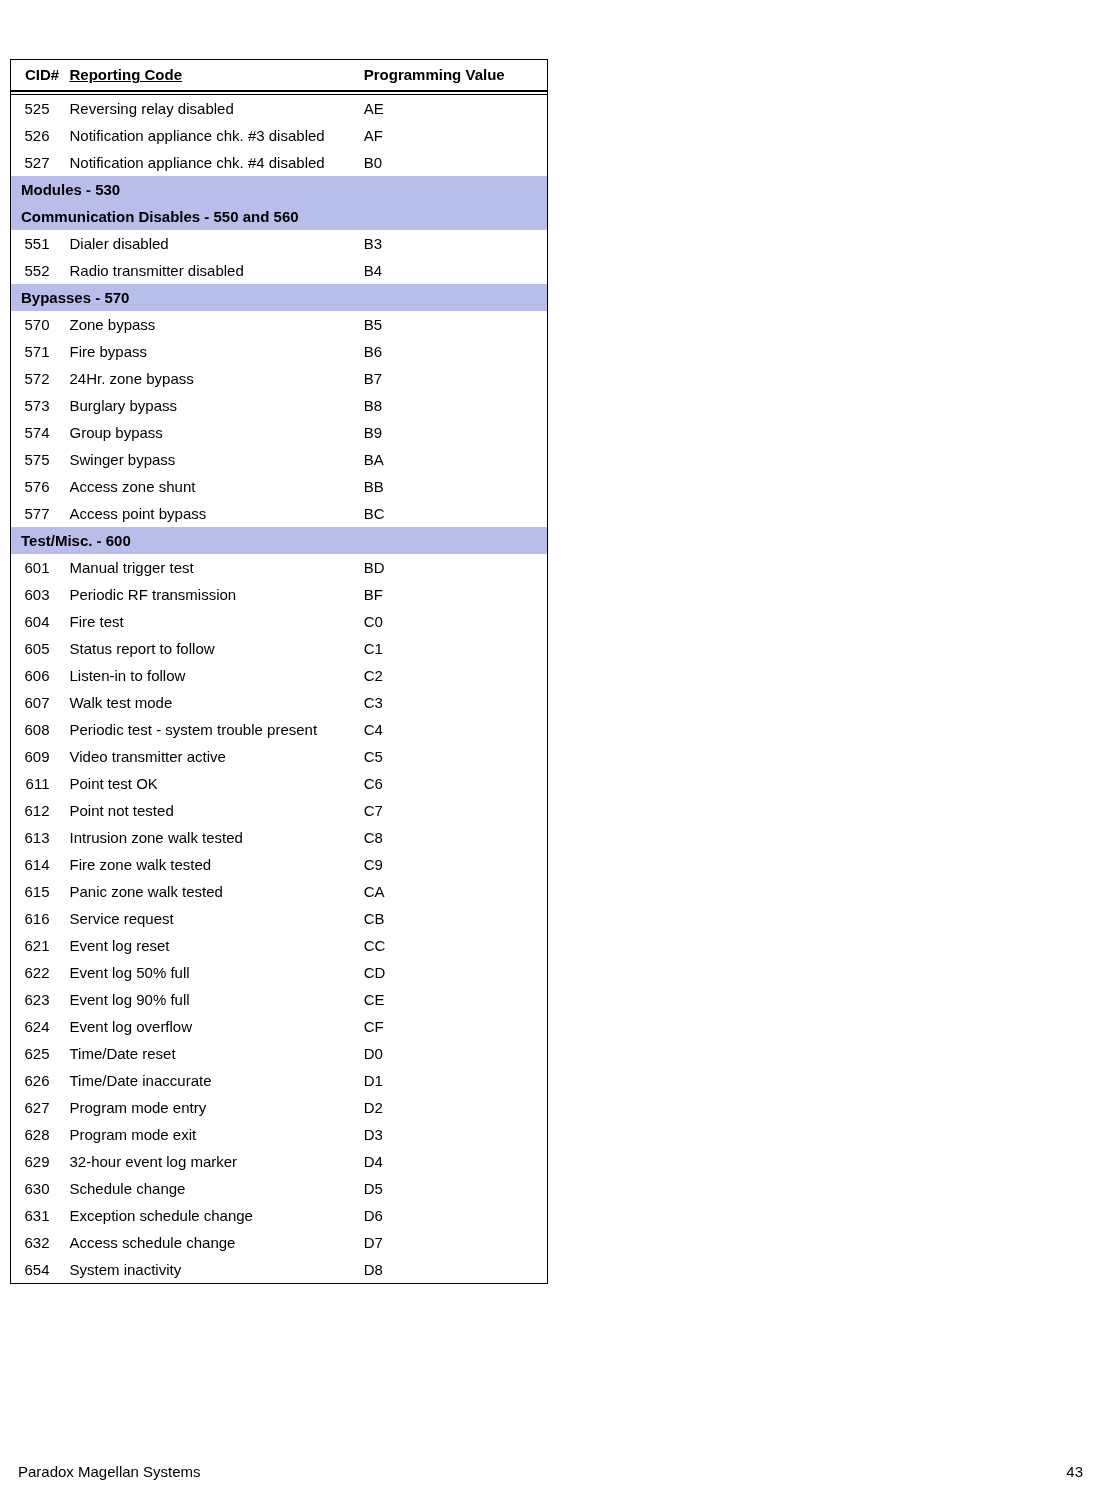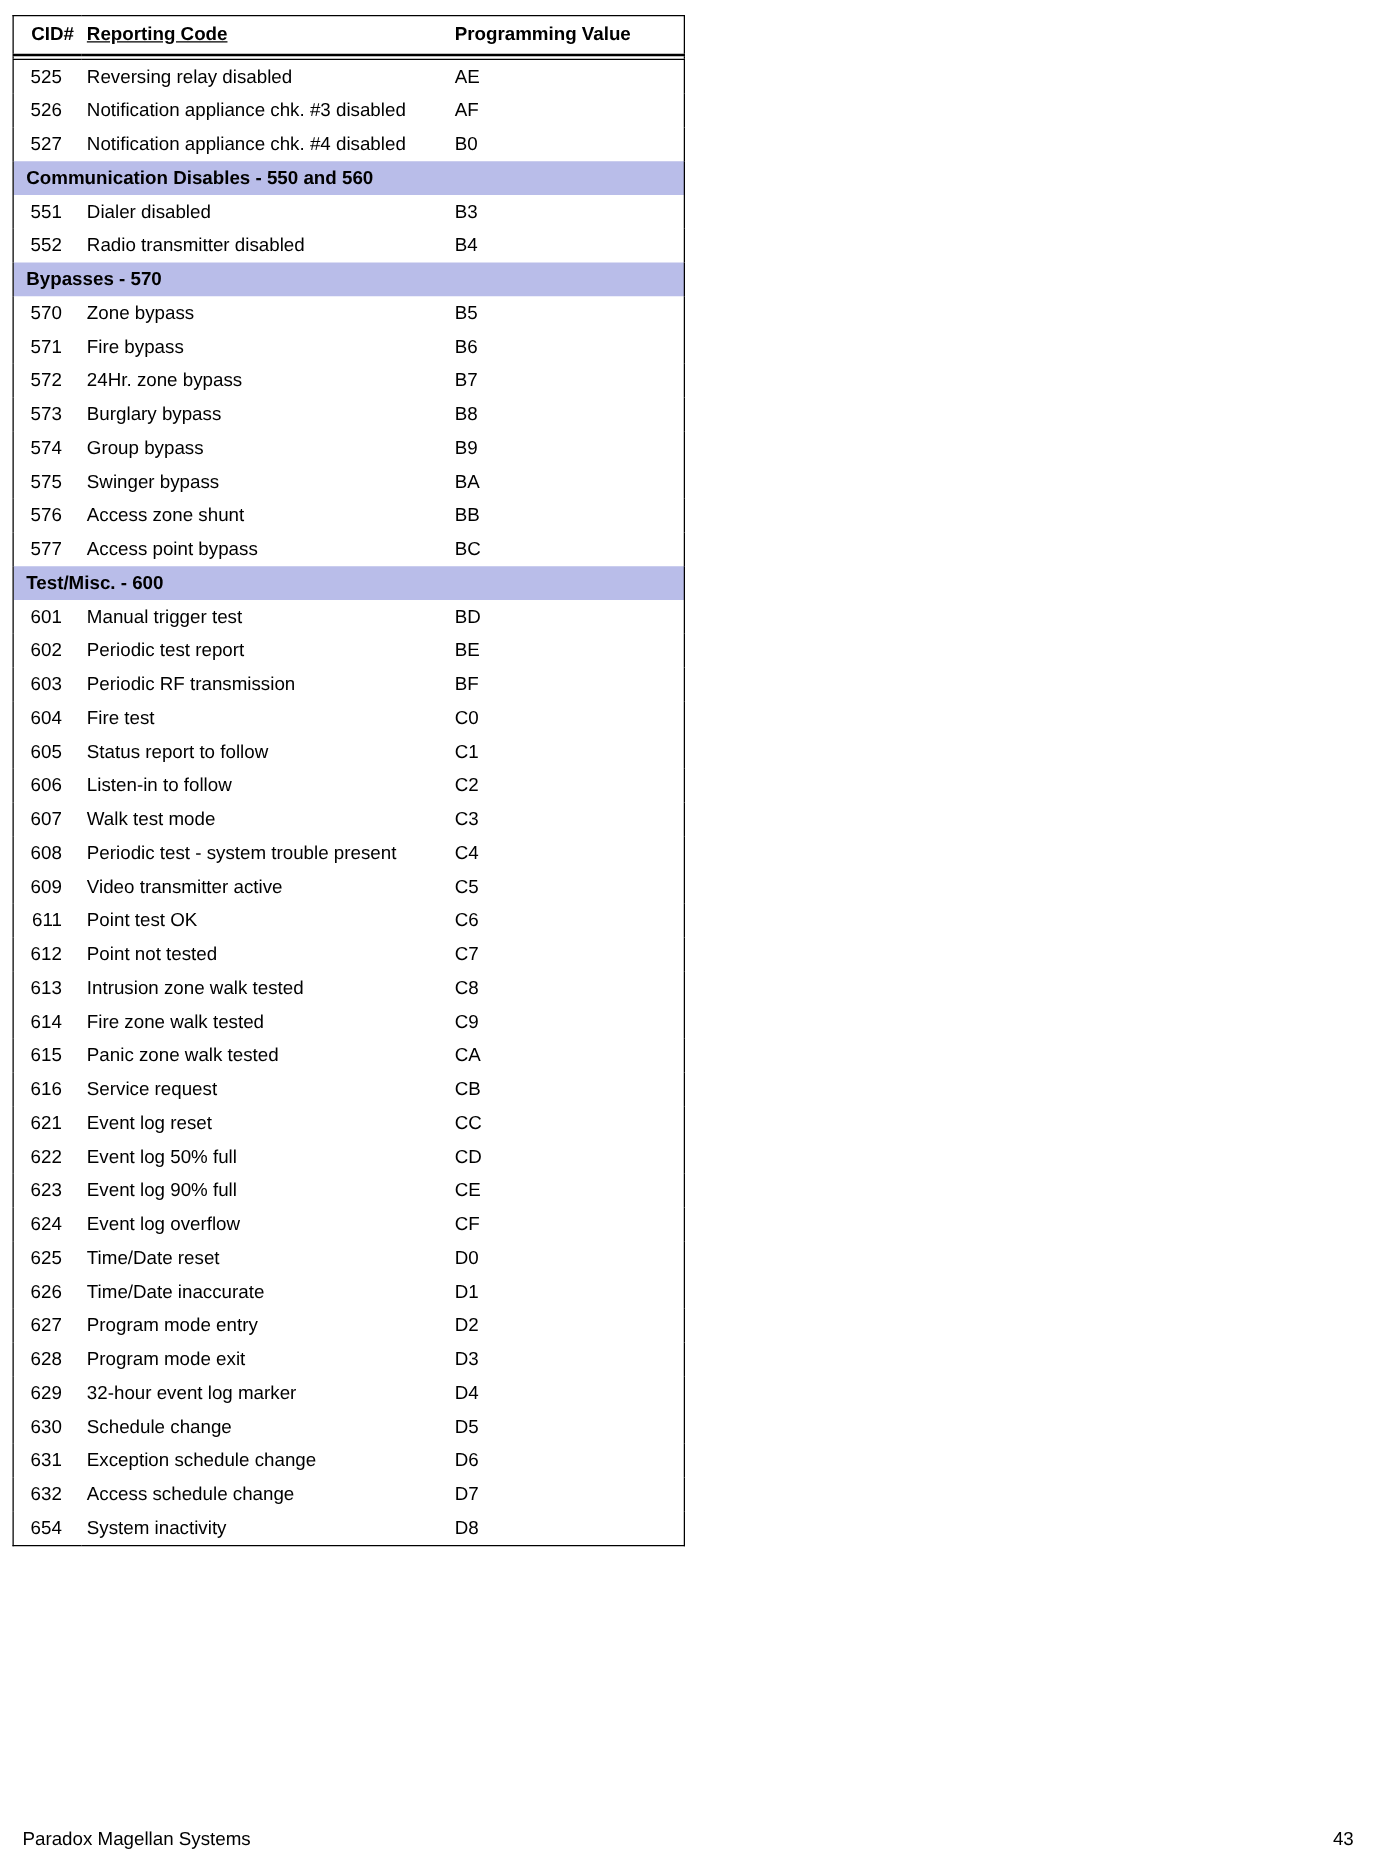--- a/index.html
+++ b/index.html
@@ -5,20 +5,21 @@
     * { box-sizing: border-box; margin: 0; padding: 0; }
     body {
       font-family: Arial, Helvetica, sans-serif;
       background: #fff;
       width: 1101px;
       height: 1498px;
       position: relative;
     }
     .page {
       padding: 12px 10px 0 10px;
+      margin-top: 47px;
     }
     table {
       border-collapse: collapse;
       width: 538px;
       border: 1px solid #000;
     }
     thead th {
       text-align: left;
       font-weight: bold;
       font-size: 15px;
@@ -99,20 +100,23 @@
           <td class="cid">526</td>
           <td class="desc">Notification appliance chk. #3 disabled</td>
           <td class="val">AF</td>
         </tr>
         <tr class="data-row">
           <td class="cid">527</td>
           <td class="desc">Notification appliance chk. #4 disabled</td>
           <td class="val">B0</td>
         </tr>
         <tr class="section-row">
+          <td colspan="3">Modules - 530</td>
+        </tr>
+        <tr class="section-row">
           <td colspan="3">Communication Disables - 550 and 560</td>
         </tr>
         <tr class="data-row">
           <td class="cid">551</td>
           <td class="desc">Dialer disabled</td>
           <td class="val">B3</td>
         </tr>
         <tr class="data-row">
           <td class="cid">552</td>
           <td class="desc">Radio transmitter disabled</td>
@@ -161,25 +165,20 @@
           <td class="desc">Access point bypass</td>
           <td class="val">BC</td>
         </tr>
         <tr class="section-row">
           <td colspan="3">Test/Misc. - 600</td>
         </tr>
         <tr class="data-row">
           <td class="cid">601</td>
           <td class="desc">Manual trigger test</td>
           <td class="val">BD</td>
-        </tr>
-        <tr class="data-row">
-          <td class="cid">602</td>
-          <td class="desc">Periodic test report</td>
-          <td class="val">BE</td>
         </tr>
         <tr class="data-row">
           <td class="cid">603</td>
           <td class="desc">Periodic RF transmission</td>
           <td class="val">BF</td>
         </tr>
         <tr class="data-row">
           <td class="cid">604</td>
           <td class="desc">Fire test</td>
           <td class="val">C0</td>

